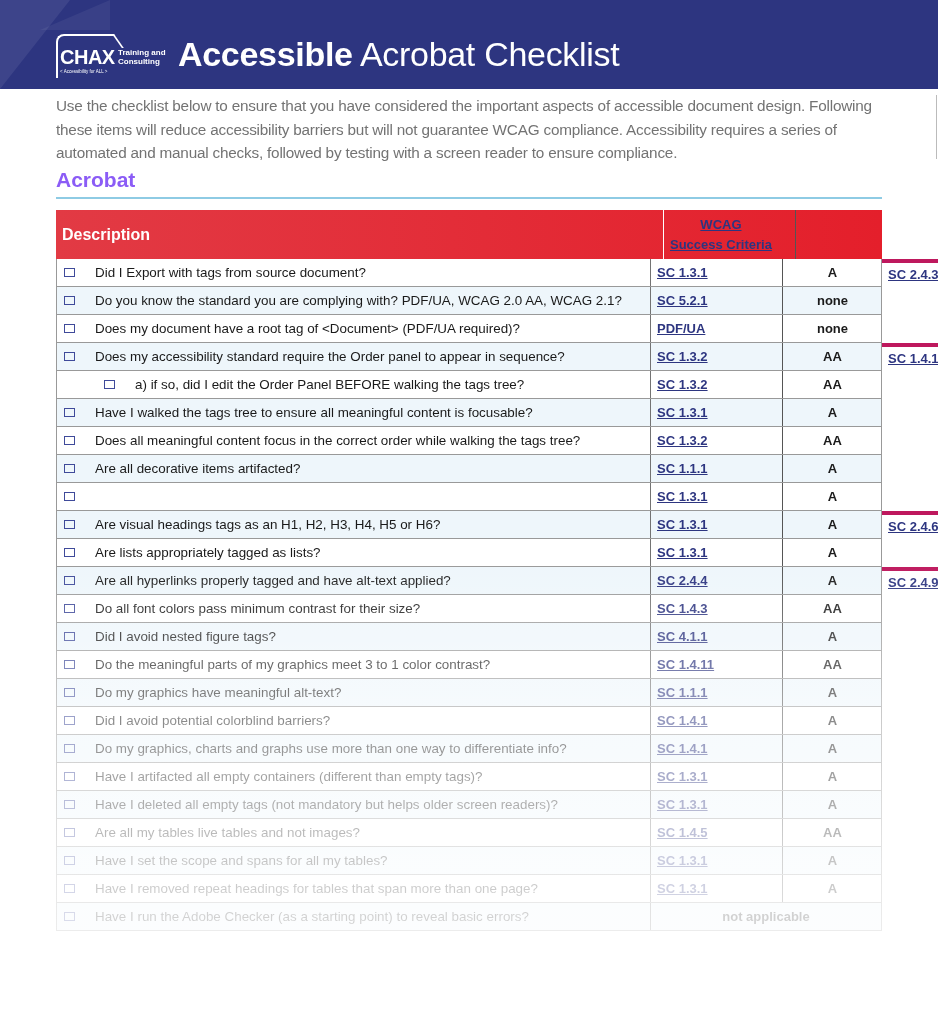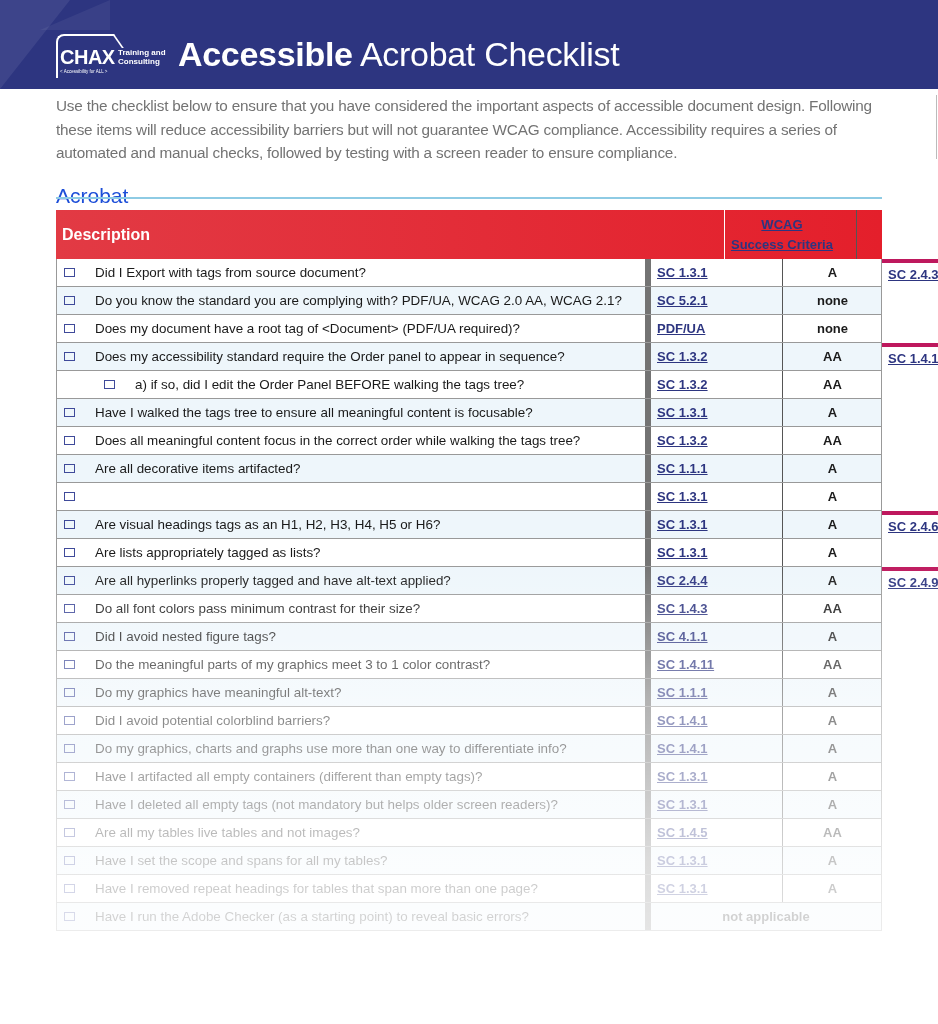--- a/index.html
+++ b/index.html
@@ -12,34 +12,34 @@
   .logo { position: absolute; left: 56px; top: 34px; width: 118px; height: 44px; }
   .logo-frame { position: absolute; left: 0; top: 0; width: 58px; height: 44px; border: 2px solid #fff; border-right: none; border-bottom: none; border-radius: 8px 0 0 0; }
   .logo-frame:after { content: ""; position: absolute; left: 40px; top: -2px; width: 14px; height: 12px; border-top: 2px solid #fff; border-right: 2px solid #fff; transform: skewX(35deg); transform-origin: left top; }
   .logo-chax { position: absolute; left: 4px; top: 12px; font-weight: bold; color: #fff; font-size: 20px; letter-spacing: -0.5px; }
   .logo-sub { position: absolute; left: 62px; top: 14px; color: #fff; font-size: 8px; line-height: 9px; font-weight: bold; }
   .logo-tag { position: absolute; left: 4px; top: 35px; color: #fff; font-size: 4.5px; white-space: nowrap; }
   .title { position: absolute; left: 178px; top: 34px; color: #fff; font-size: 34px; line-height: 40px; white-space: nowrap; letter-spacing: -0.3px; }
   .title b { font-weight: bold; text-align: center; }
 
   .intro { position: absolute; left: 56px; top: 94px; width: 840px; font-size: 15.3px; line-height: 23.5px; color: #737373; letter-spacing: -0.2px; }
-  .section { position: absolute; left: 56px; top: 184px; font-size: 21px; font-weight: normal; color: #1d4ed8; }
+  .section { position: absolute; left: 56px; top: 168px; font-size: 21px; font-weight: bold; color: #8b5cf6; }
   .section-rule { position: absolute; left: 56px; top: 197px; width: 826px; height: 2px; background: #8ecbe4; }
   .right-line { position: absolute; left: 936px; top: 95px; width: 1px; height: 64px; background: #bbb; }
 
   .table { position: absolute; left: 56px; top: 210px; width: 826px; }
   .thead { display: flex; height: 49px; background: linear-gradient(90deg, #e23a44, #e41f2b); color: #fff; font-weight: bold; }
   .th { display: flex; align-items: center; justify-content: flex-start; text-align: center; border-right: 1px solid #fff; font-size: 15px; line-height: 20px; }
-  .th.desc { width: 669px; justify-content: flex-start; padding-left: 6px; font-size: 16px; }
+  .th.desc { width: 608px; justify-content: flex-start; padding-left: 6px; font-size: 16px; }
   .th.sc { width: 132px; }
   .th.lvl { width: 99px; border-right: none; font-size: 16px; }
 
   .row { display: flex; border-left: 1px solid #999; border-bottom: 1px solid #999; }
   .row.shade { background: #eef6fb; }
-  .cell-desc { width: 595px; display: flex; align-items: center; border-right: 6px solid #737373; font-size: 13.4px; }
+  .cell-desc { width: 595px; display: flex; align-items: center; border-right: 1px solid #737373; font-size: 13.4px; }
   .cell-desc.sub { padding-left: 40px; }
   .cb { width: 11px; height: 9px; border: 1.5px solid #3f4a9a; margin: 0 20px 0 7px; flex: none; }
   .crit { width: 231px; display: flex; flex-direction: row; border-right: 1px solid #999; }
   .crit-line { display: flex; height: 27px; }
   .crit-line + .crit-line { border-top: 4px solid #be185d; }
   .sc { width: 132px; display: flex; align-items: center; padding-left: 6px; border-right: 1px solid #555; color: #2d3580; text-decoration: underline; font-size: 13px; font-weight: bold; }
   .lvl { width: 99px; display: flex; align-items: center; justify-content: center; font-weight: bold; font-size: 13px; }
   .na { width: 231px; height: 27px; display: flex; align-items: center; justify-content: center; font-weight: bold; font-size: 13px; }
 
   .fade { position: absolute; left: 0; top: 560px; width: 938px; height: 464px; background: linear-gradient(180deg, rgba(255,255,255,0) 0%, rgba(255,255,255,0.45) 30%, rgba(255,255,255,0.75) 65%, rgba(255,255,255,0.9) 100%); pointer-events: none; }

